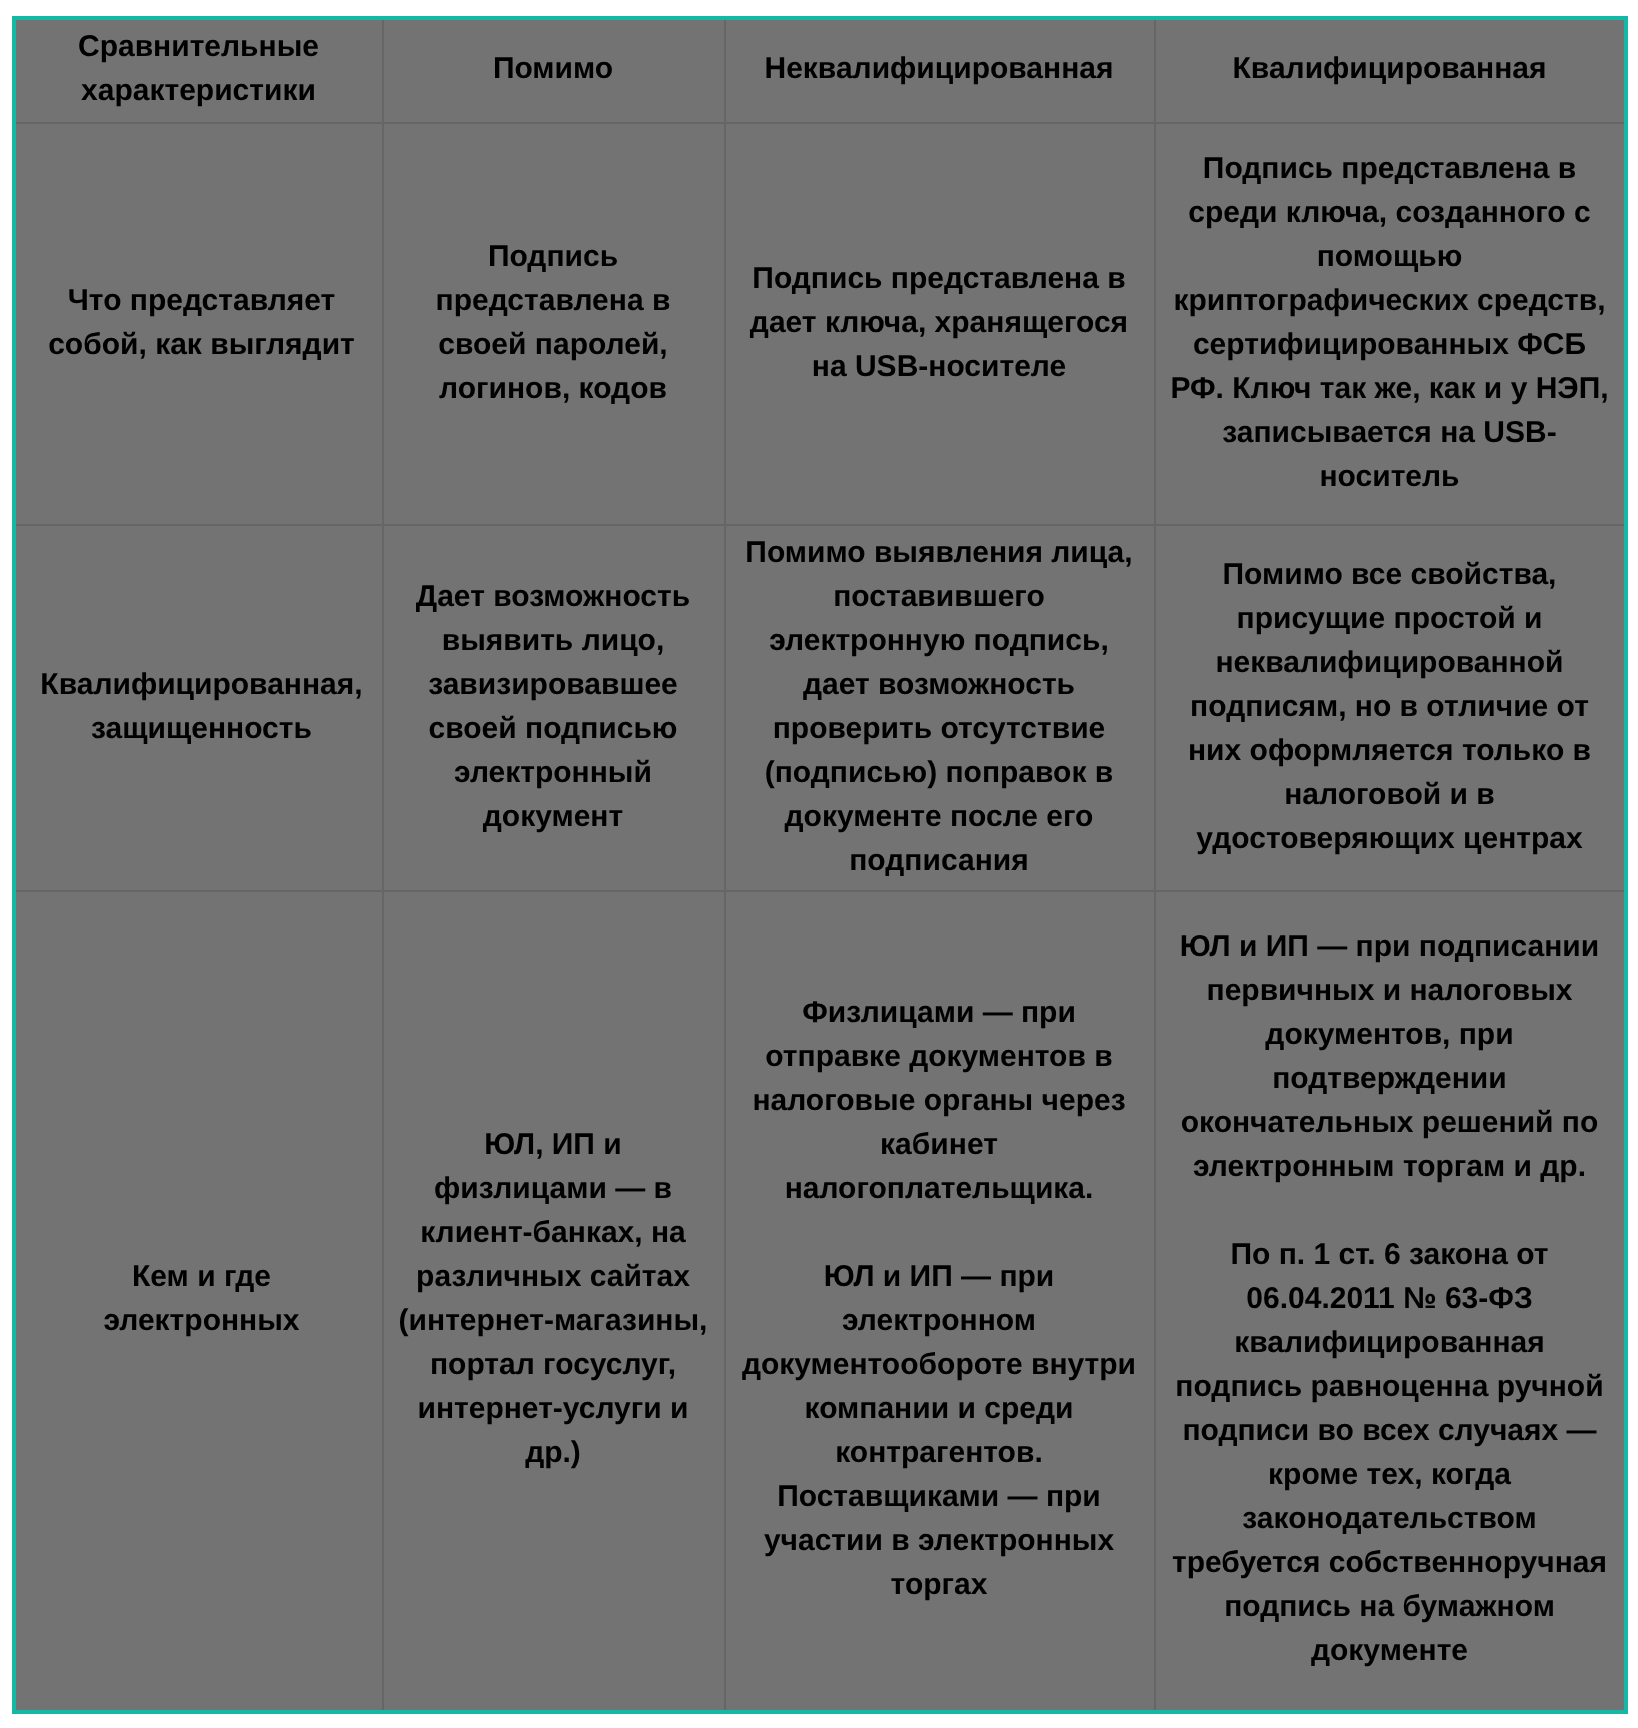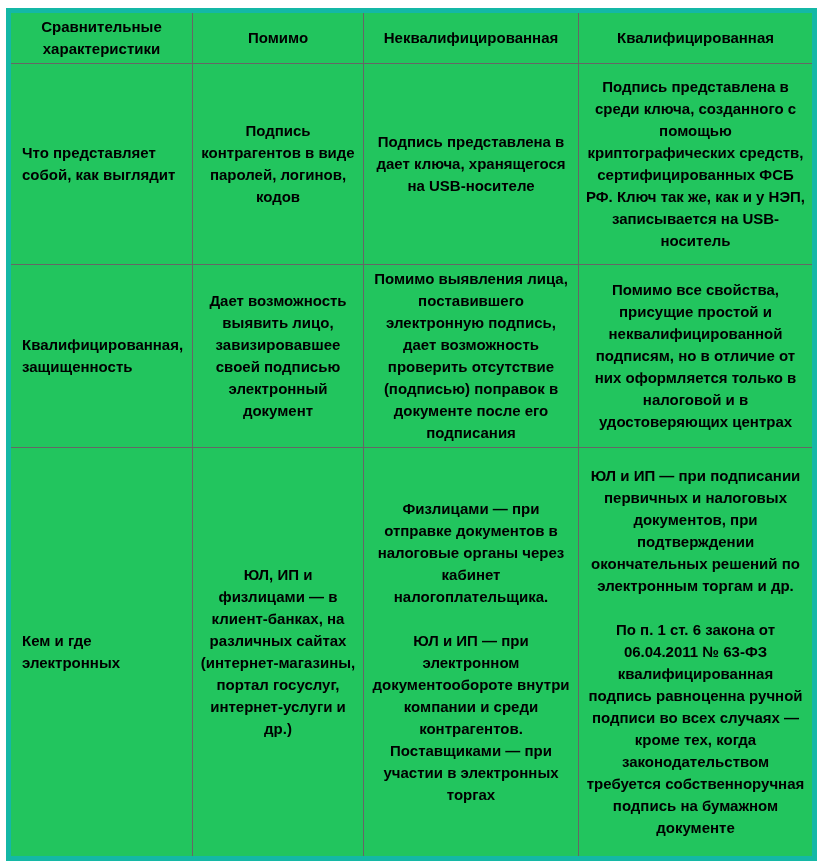--- a/index.html
+++ b/index.html
@@ -10,39 +10,39 @@
   body {
     width: 819px;
     height: 864px;
     overflow: hidden;
   }
   table.cmp {
     border-collapse: collapse;
     table-layout: fixed;
     width: 806px;
     margin: 8px 0 0 6px;
-    border: 5px solid #14b8a6;
-    background: #22c55e;
+    border: 2px solid #14b8a6;
+    background: #737373;
   }
   table.cmp th,
   table.cmp td {
     border: 1.5px solid #666666;
     font-family: "Liberation Sans", "DejaVu Sans", sans-serif;
     font-weight: bold;
     font-size: 15px;
     line-height: 22px;
     color: #000000;
     text-align: center;
     vertical-align: middle;
     padding: 3px 6px;
     overflow: hidden;
     white-space: pre-line;
   }
   table.cmp td.rowlabel {
-    text-align: left;
+    text-align: center;
     padding-left: 11px;
     padding-right: 8px;
   }
   col.c1 { width: 184px; }
   col.c2 { width: 171px; }
   col.c3 { width: 215px; }
   col.c4 { width: 236px; }
   tr.hdr  { height: 52px; }
   tr.r1   { height: 201px; }
   tr.r2   { height: 178px; }
@@ -62,21 +62,21 @@
     <tr class="hdr">
       <th>Сравнительные характеристики</th>
       <th>Помимо</th>
       <th>Неквалифицированная</th>
       <th>Квалифицированная</th>
     </tr>
   </thead>
   <tbody>
     <tr class="r1">
       <td class="rowlabel">Что представляет собой, как выглядит</td>
-      <td>Подпись контрагентов в виде паролей, логинов, кодов</td>
+      <td>Подпись представлена в своей паролей, логинов, кодов</td>
       <td>Подпись представлена в дает ключа, хранящегося на USB-носителе</td>
       <td>Подпись представлена в среди ключа, созданного с помощью криптографических средств, сертифицированных ФСБ РФ. Ключ так же, как и у НЭП, записывается на USB-носитель</td>
     </tr>
     <tr class="r2">
       <td class="rowlabel">Квалифицированная, защищенность</td>
       <td>Дает возможность выявить лицо, завизировавшее своей подписью электронный документ</td>
       <td>Помимо выявления лица, поставившего электронную подпись, дает возможность проверить отсутствие (подписью) поправок в документе после его подписания</td>
       <td>Помимо все свойства, присущие простой и неквалифицированной подписям, но в отличие от них оформляется только в налоговой и в удостоверяющих центрах</td>
     </tr>
     <tr class="r3">

